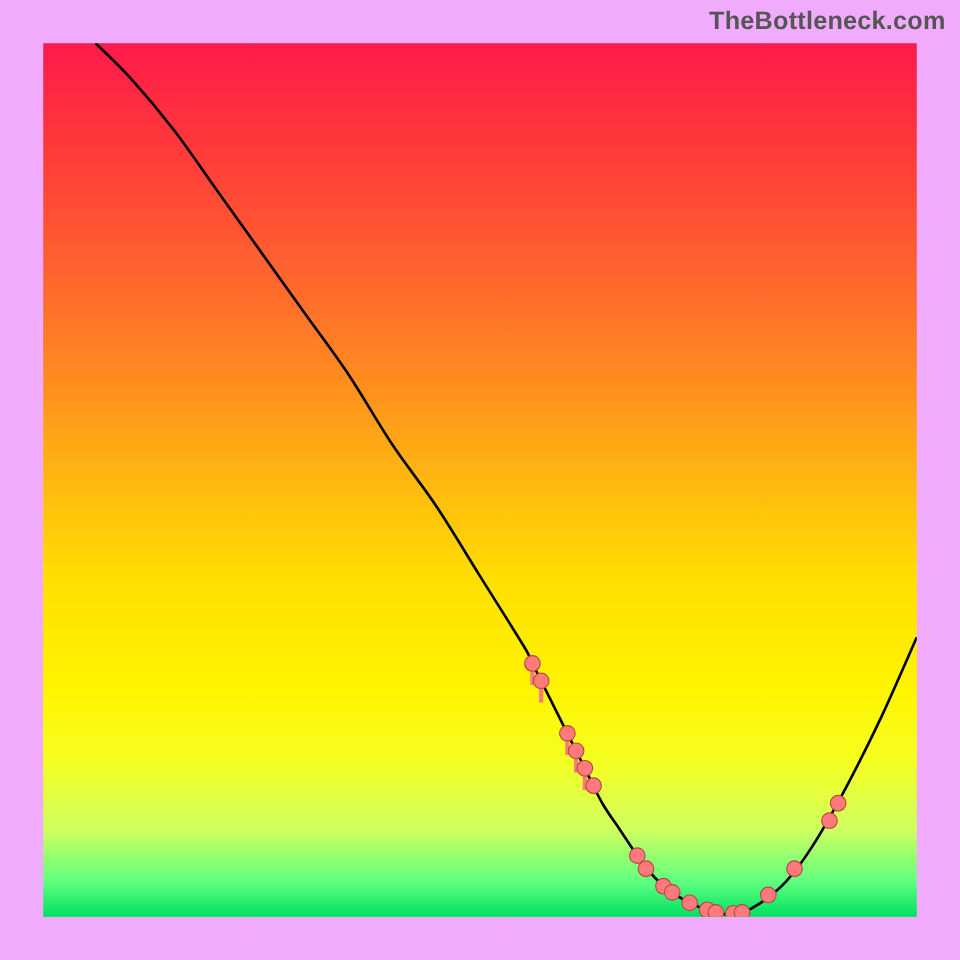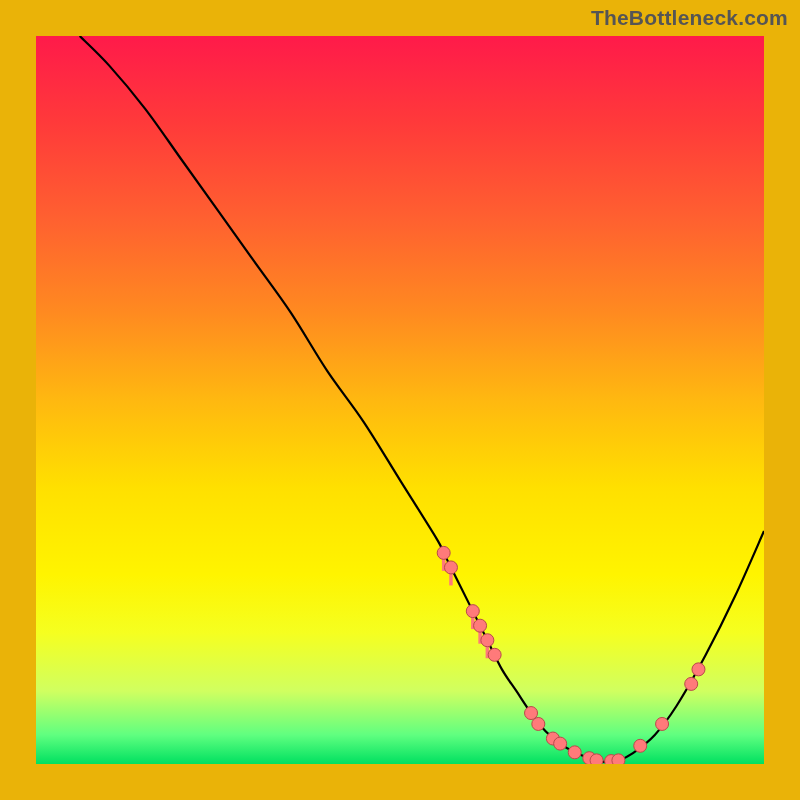--- a/index.html
+++ b/index.html
@@ -1,21 +1,21 @@
 <!DOCTYPE html>
 <html><head>
 <meta charset="utf-8">
 <style>
   * { margin: 0; padding: 0; box-sizing: border-box; }
   html, body { width: 800px; height: 800px; overflow: hidden; background: #000; }
   .chart-container {
     position: relative;
     width: 800px;
     height: 800px;
-    background: #eab308;
+    background: #f0abfc;
   }
   .plot-area {
     position: absolute;
     left: 36px;
     top: 36px;
     width: 728px;
     height: 728px;
     background: linear-gradient(to bottom,
       #ff1a4a 0%,
       #ff3a3a 12%,

